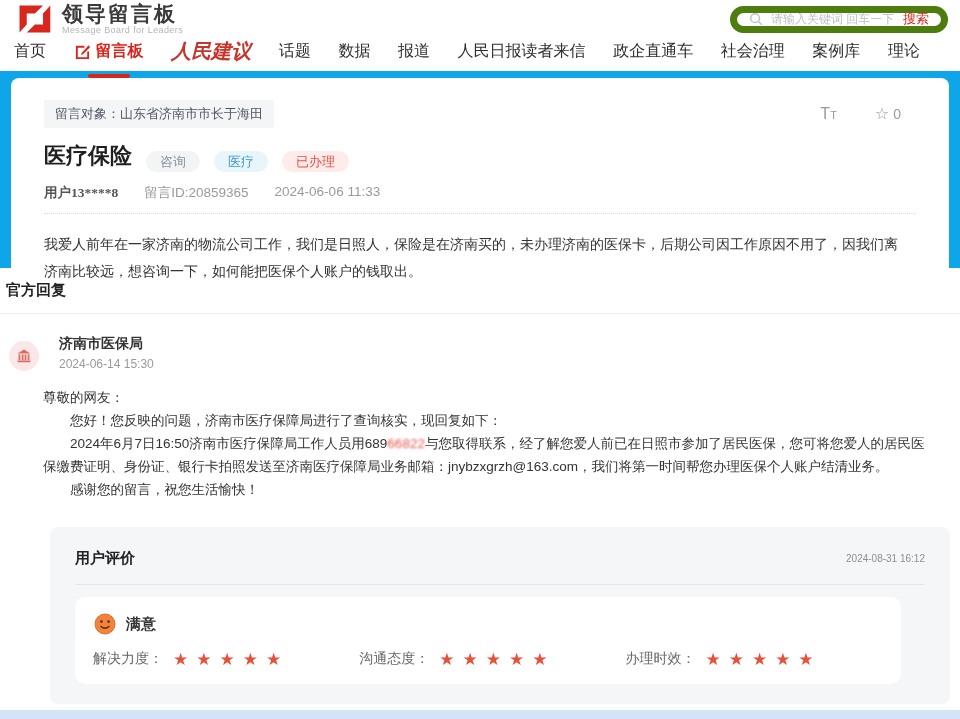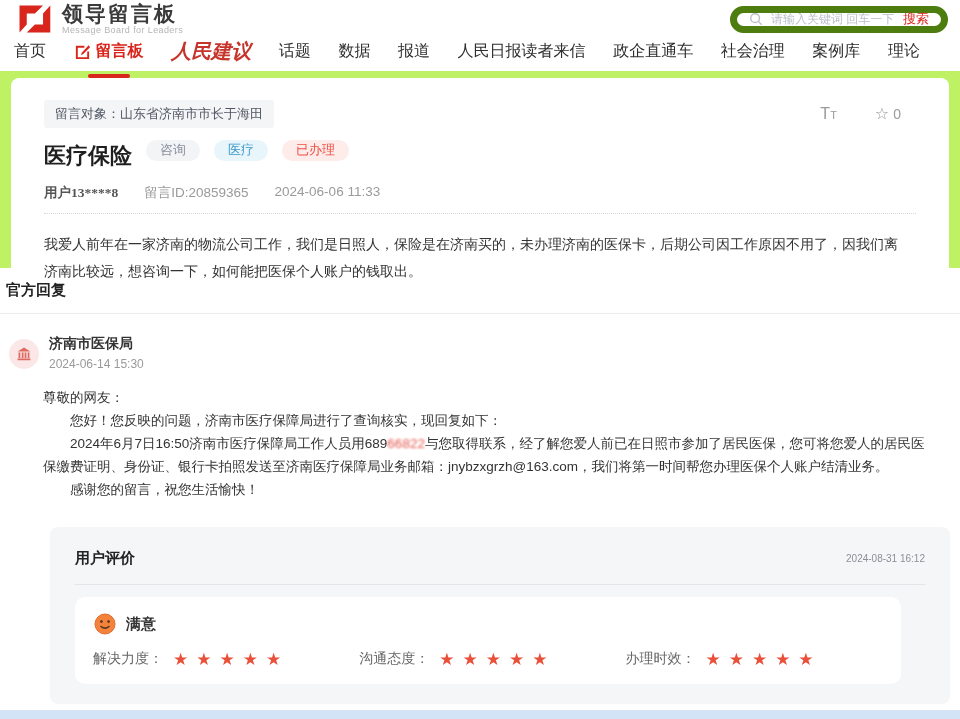--- a/index.html
+++ b/index.html
@@ -27,45 +27,45 @@
     justify-content:space-between; background:#fff; }
   .nav-item { font-size:16px; color:#2e2e2e; cursor:pointer; position:relative;
     display:flex; align-items:center; gap:5px; white-space:nowrap; }
   .nav-item.active { color:#d9261c; font-weight:bold; }
   .nav-item.active .underbar { position:absolute; left:50%; transform:translateX(-50%);
     bottom:-16px; width:42px; height:4px; border-radius:2px; background:#d9261c; }
   .nav-item.special { color:#c5352b; font-weight:bold; font-style:italic;
     font-family:"Liberation Serif","DejaVu Serif",serif; font-size:20px; }
 
   
-  .gray-band { background:#bef264; padding:7px 11px 0; }
+  .gray-band { background:#0ea5e9; padding:7px 11px 0; }
   .msg-card { background:#fff; border-radius:8px 8px 0 0; height:190px; padding:22px 33px 0; position:relative; }
   .target-tag { display:inline-block; background:#f4f5f7; color:#4f5663; font-size:13px;
     padding:5px 11px; border-radius:3px; }
-  .title-row { margin-top:13px; display:flex; align-items:flex-start;font-family:Liberation Mono, monospace; }
+  .title-row { margin-top:13px; display:flex; align-items:flex-end; }
   .msg-title { font-size:22px; font-weight:bold; color:#1f1f1f; }
   .tag { font-size:13px; border-radius:12px; padding:3px 14px; margin-left:14px; }
   .tag.gray { background:#f3f4f6; color:#8a919f; }
   .tag.blue { background:#e8f5fb; color:#3898cc; }
   .tag.red  { background:#fdecea; color:#ef4f43; }
   .card-actions { position:absolute; right:48px; top:26px; display:flex; align-items:center; gap:38px; }
   .font-size-btn { color:#9a9a9a; font-size:16px; cursor:pointer; }
   .font-size-btn .small-t { font-size:11px; }
   .fav-btn { color:#9a9a9a; font-size:14px; cursor:pointer; display:flex; align-items:center; gap:4px; }
   .fav-btn .fav-star { font-size:16px; }
   .meta-row { margin-top:13px; font-size:13.5px; color:#9a9a9a; display:flex; gap:26px; }
   .meta-user { color:#555; font-weight:bold;font-family:Liberation Serif, serif; }
   .dotted-sep { margin-top:11px; border-bottom:1px dotted #d8d8d8; }
   .msg-body { margin-top:17px; font-size:14px; color:#333; line-height:27px; padding-right:6px; }
 
   
   .reply-section { background:#fff; padding-top:13px; }
   .reply-title { font-size:15px; font-weight:bold; color:#222; padding-left:6px; }
   .reply-divider { margin-top:13px; border-bottom:1px solid #ececec; }
-  .agency-row { display:flex; align-items:center; gap:10px; margin:21px 0 0 9px; }
+  .agency-row { display:flex; align-items:flex-end; gap:20px; margin:21px 0 0 9px; }
   .agency-avatar { width:30px; height:30px; border-radius:50%; background:#fbe7e7;
     display:flex; align-items:center; justify-content:center; flex:0 0 auto; margin-top:2px; }
   .agency-name { font-size:14px; font-weight:bold; color:#333; }
   .agency-date { font-size:12px; color:#9a9a9a; margin-top:4px; }
   .reply-body { margin:15px 28px 0 43px; font-size:13.5px; color:#333; line-height:23px; }
   .reply-body p.indent { text-indent:2em; }
   .redacted { color:#e4574d; filter:blur(1.2px); }
 
   
   .eval-panel { margin:26px 10px 0 50px; background:#f5f6f8; border-radius:8px;

